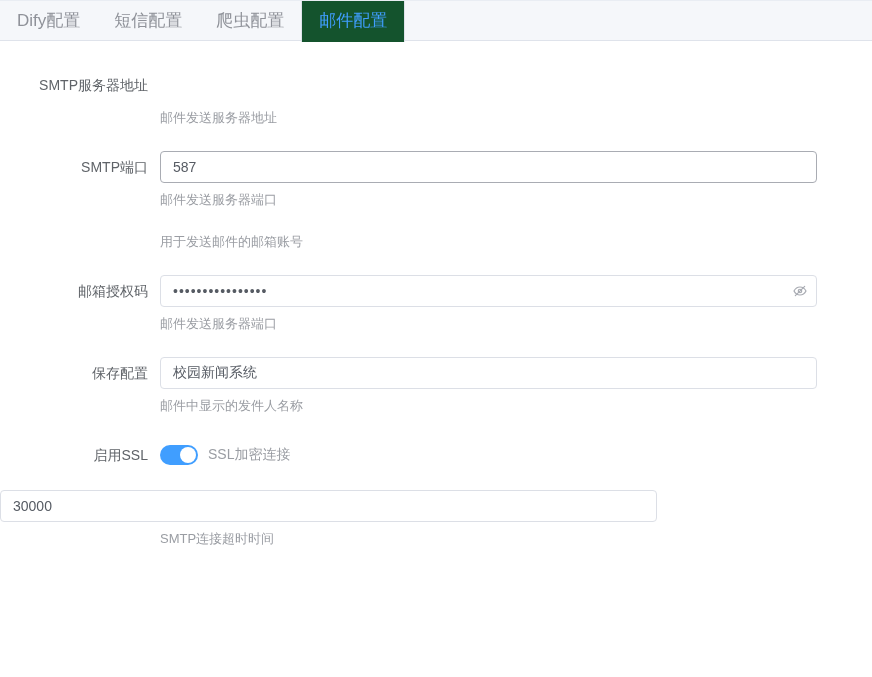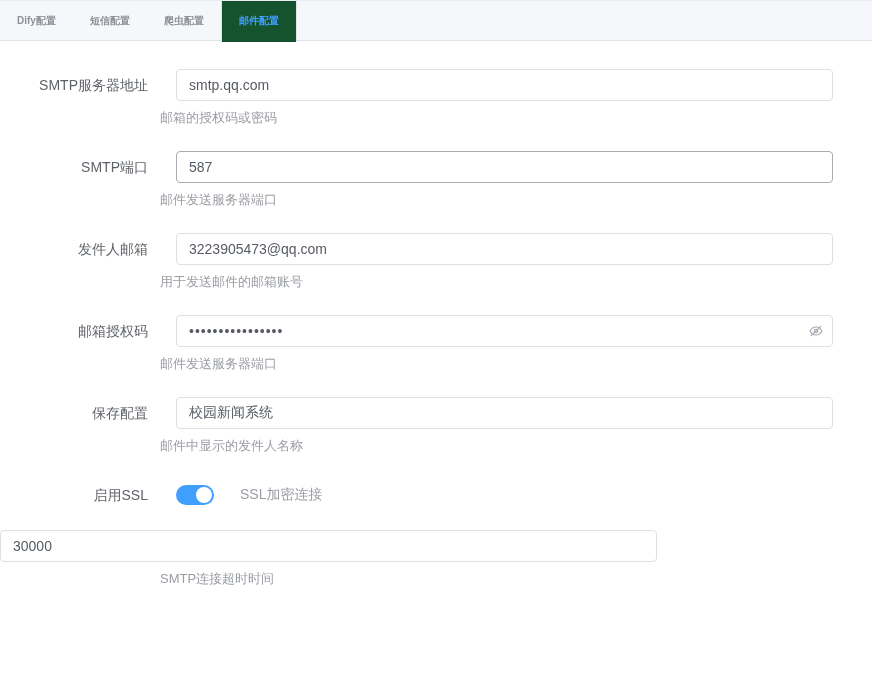--- a/index.html
+++ b/index.html
@@ -2,30 +2,30 @@
 <html><head>
 <meta charset="utf-8">
 <style>
   * { margin:0; padding:0; box-sizing:border-box; }
   html,body { width:872px; height:677px; background:#ffffff;
     font-family:"Liberation Sans","DejaVu Sans",sans-serif; }
 
   
   .tabs-header { display:flex; align-items:flex-start; height:41px;
     background:#f5f7fa; border-top:1px solid #e9edf3; border-bottom:1px solid #dfe3eb; }
-  .tab { height:40px; line-height:40px; padding:0 17px; font-size:10px;
-    color:#8f9299; cursor:pointer; white-space:nowrap;font-weight:bold; }
+  .tab { height:40px; line-height:40px; padding:0 17px; font-size:17px;
+    color:#8f9299; cursor:pointer; white-space:nowrap; }
   .tab.active { height:41px; background:#14532d; color:#409eff;
     border-left:1px solid #dfe3eb; border-right:1px solid #dfe3eb; }
 
   
   .form { padding-top:28px; }
   .form-item { margin-bottom:24px; }
   .form-item.switch-item { margin-bottom:19px; }
-  .row { display:flex; align-items:center;gap:16px; }
+  .row { display:flex; align-items:center; }
   .form-label { width:148px; margin-right:12px; text-align:right;
     font-size:14px; color:#5f6368; flex:none; line-height:32px; }
   .form-control { width:657px; position:relative; }
   .text-input { width:100%; height:32px; border:1px solid #dcdfe6;
     border-radius:4px; padding:0 12px; font-size:14px; color:#565b63;
     outline:none; background:#fff; font-family:inherit; }
   .text-input.border-dark { border-color:#a9acb3; }
   .text-input.has-suffix { padding-right:32px; letter-spacing:1px; }
   .suffix { position:absolute; right:9px; top:50%; transform:translateY(-50%);
     width:16px; height:16px; color:#a8abb2; cursor:pointer; display:flex;
@@ -57,44 +57,35 @@
   <div class="tab">短信配置</div>
   <div class="tab">爬虫配置</div>
   <div class="tab active">邮件配置</div>
 </div>
 
 <div class="form">
 
   <div class="form-item">
     <div class="row">
       <label class="form-label">SMTP服务器地址</label>
-      <div class="form-control">
-        <input class="text-input" type="text" value="smtp.qq.com" style="">
-      </div>
     </div>
-    <div class="hint">邮箱的授权码或密码</div>
+    <div class="hint">邮件发送服务器地址</div>
   </div>
 
   <div class="form-item">
     <div class="row">
       <label class="form-label">SMTP端口</label>
       <div class="form-control">
         <input class="text-input border-dark" type="text" value="587" style="">
       </div>
     </div>
     <div class="hint">邮件发送服务器端口</div>
   </div>
 
   <div class="form-item">
-    <div class="row">
-      <label class="form-label">发件人邮箱</label>
-      <div class="form-control">
-        <input class="text-input" type="text" value="3223905473@qq.com" style="">
-      </div>
-    </div>
     <div class="hint">用于发送邮件的邮箱账号</div>
   </div>
 
   <div class="form-item">
     <div class="row">
       <label class="form-label">邮箱授权码</label>
       <div class="form-control">
         <input class="text-input has-suffix" type="text" value="••••••••••••••••" style="">
         <span class="suffix">
           <svg width="16" height="16" viewBox="0 0 24 24" fill="none" stroke="currentColor" stroke-width="1.8" stroke-linecap="round">

